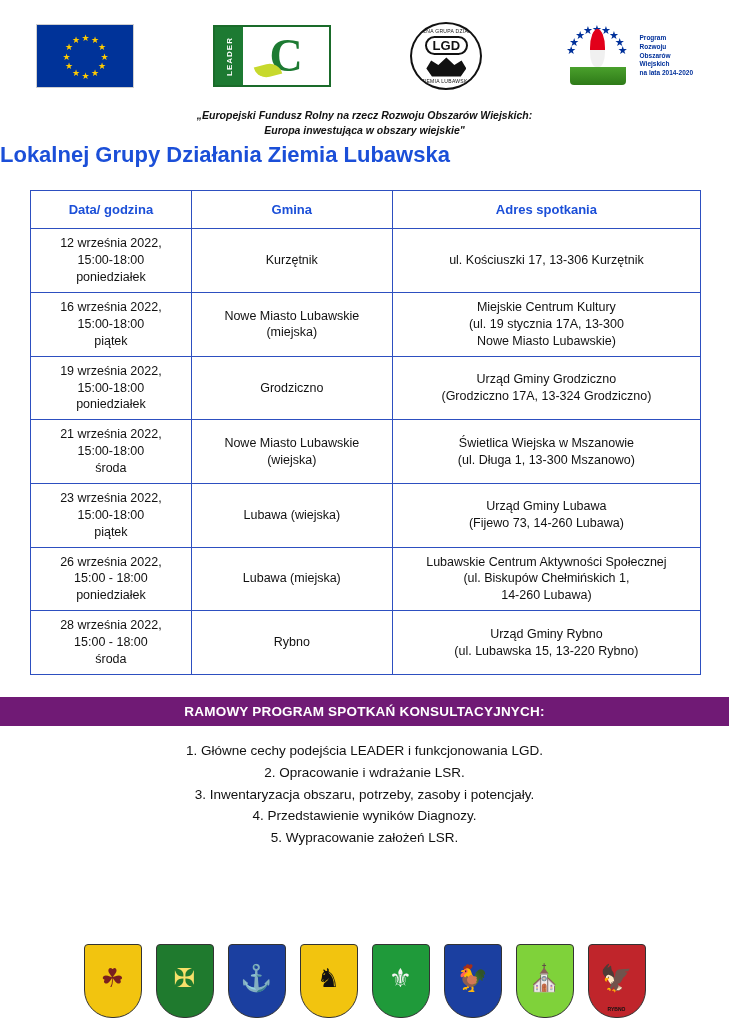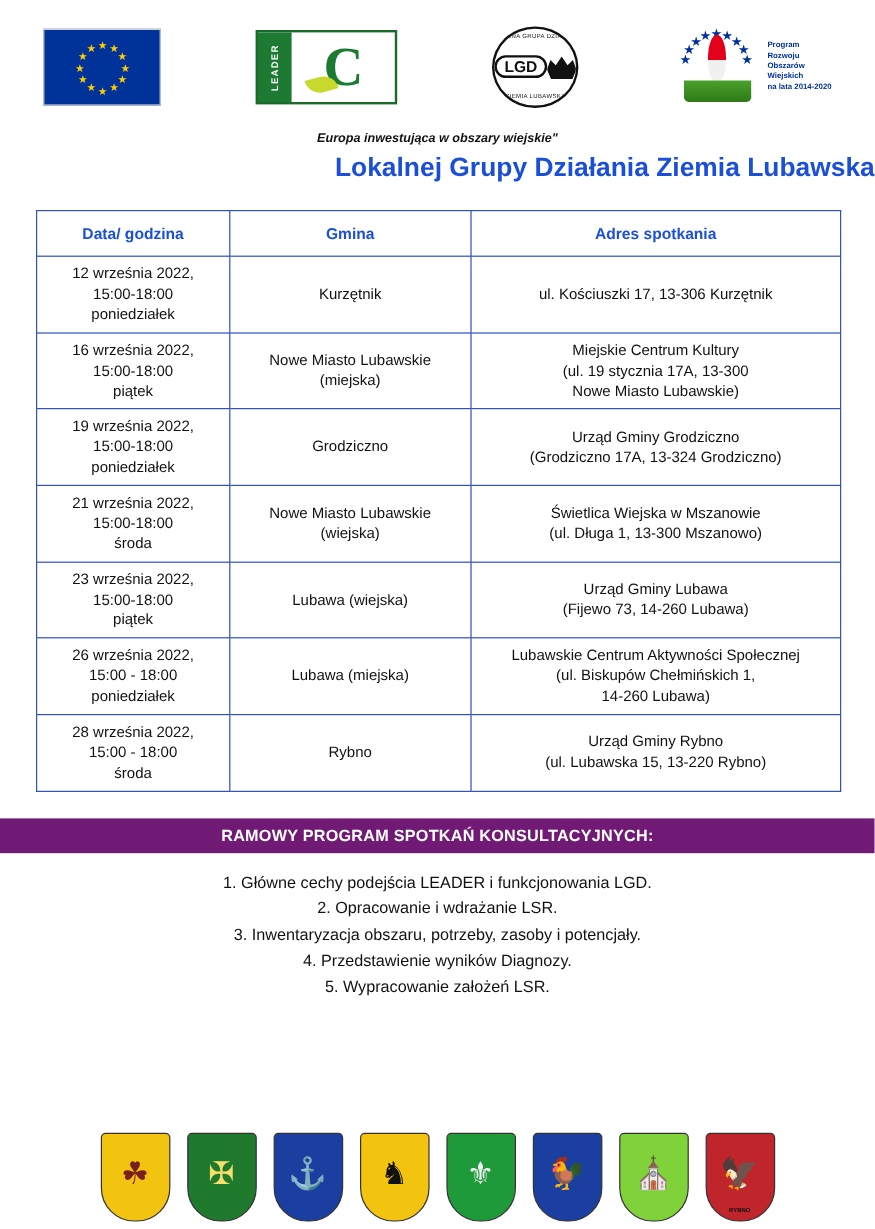--- a/index.html
+++ b/index.html
@@ -88,21 +88,21 @@
   }
 
   .lgd-logo {
     width: 72px; height: 68px;
     border: 2px solid #111;
     border-radius: 50%;
     position: relative;
     display: flex;
     align-items: center;
     justify-content: center;
-    flex-direction: row;
+    flex-direction: column;
     background: #ffffff;
     overflow: hidden;
   }
   .lgd-ring-text {
     position: absolute;
     top: 4px;
     font-size: 5px;
     letter-spacing: .3px;
     color: #111;
     white-space: nowrap;
@@ -173,21 +173,21 @@
 
   
   .title1 {
     text-align: center;
     color: #1b4fd8;
     font-weight: bold;
     font-size: 16.5px;
     margin-top: 30px;
   }
   .title2 {
-    text-align: right;
+    text-align: left;
     color: #1b4fd8;
     font-weight: bold;
     font-size: 22px;
     margin-top: 4px;
   }
 
   
   .table-wrap { padding: 22px 28px 0 30px; }
   table.schedule {
     width: 100%;
@@ -335,20 +335,21 @@
           <div>Program</div>
           <div>Rozwoju</div>
           <div>Obszarów</div>
           <div>Wiejskich</div>
           <div>na lata 2014-2020</div>
         </div>
     </div>
   </div>
 
   <div class="motto">
+    <div>„Europejski Fundusz Rolny na rzecz Rozwoju Obszarów Wiejskich:</div>
     <div>Europa inwestująca w obszary wiejskie"</div>
   </div>
 
   <div class="title2">Lokalnej Grupy Działania Ziemia Lubawska</div>
 
   <div class="table-wrap">
     <table class="schedule">
       <colgroup>
           <col class="c1">
           <col class="c2">

